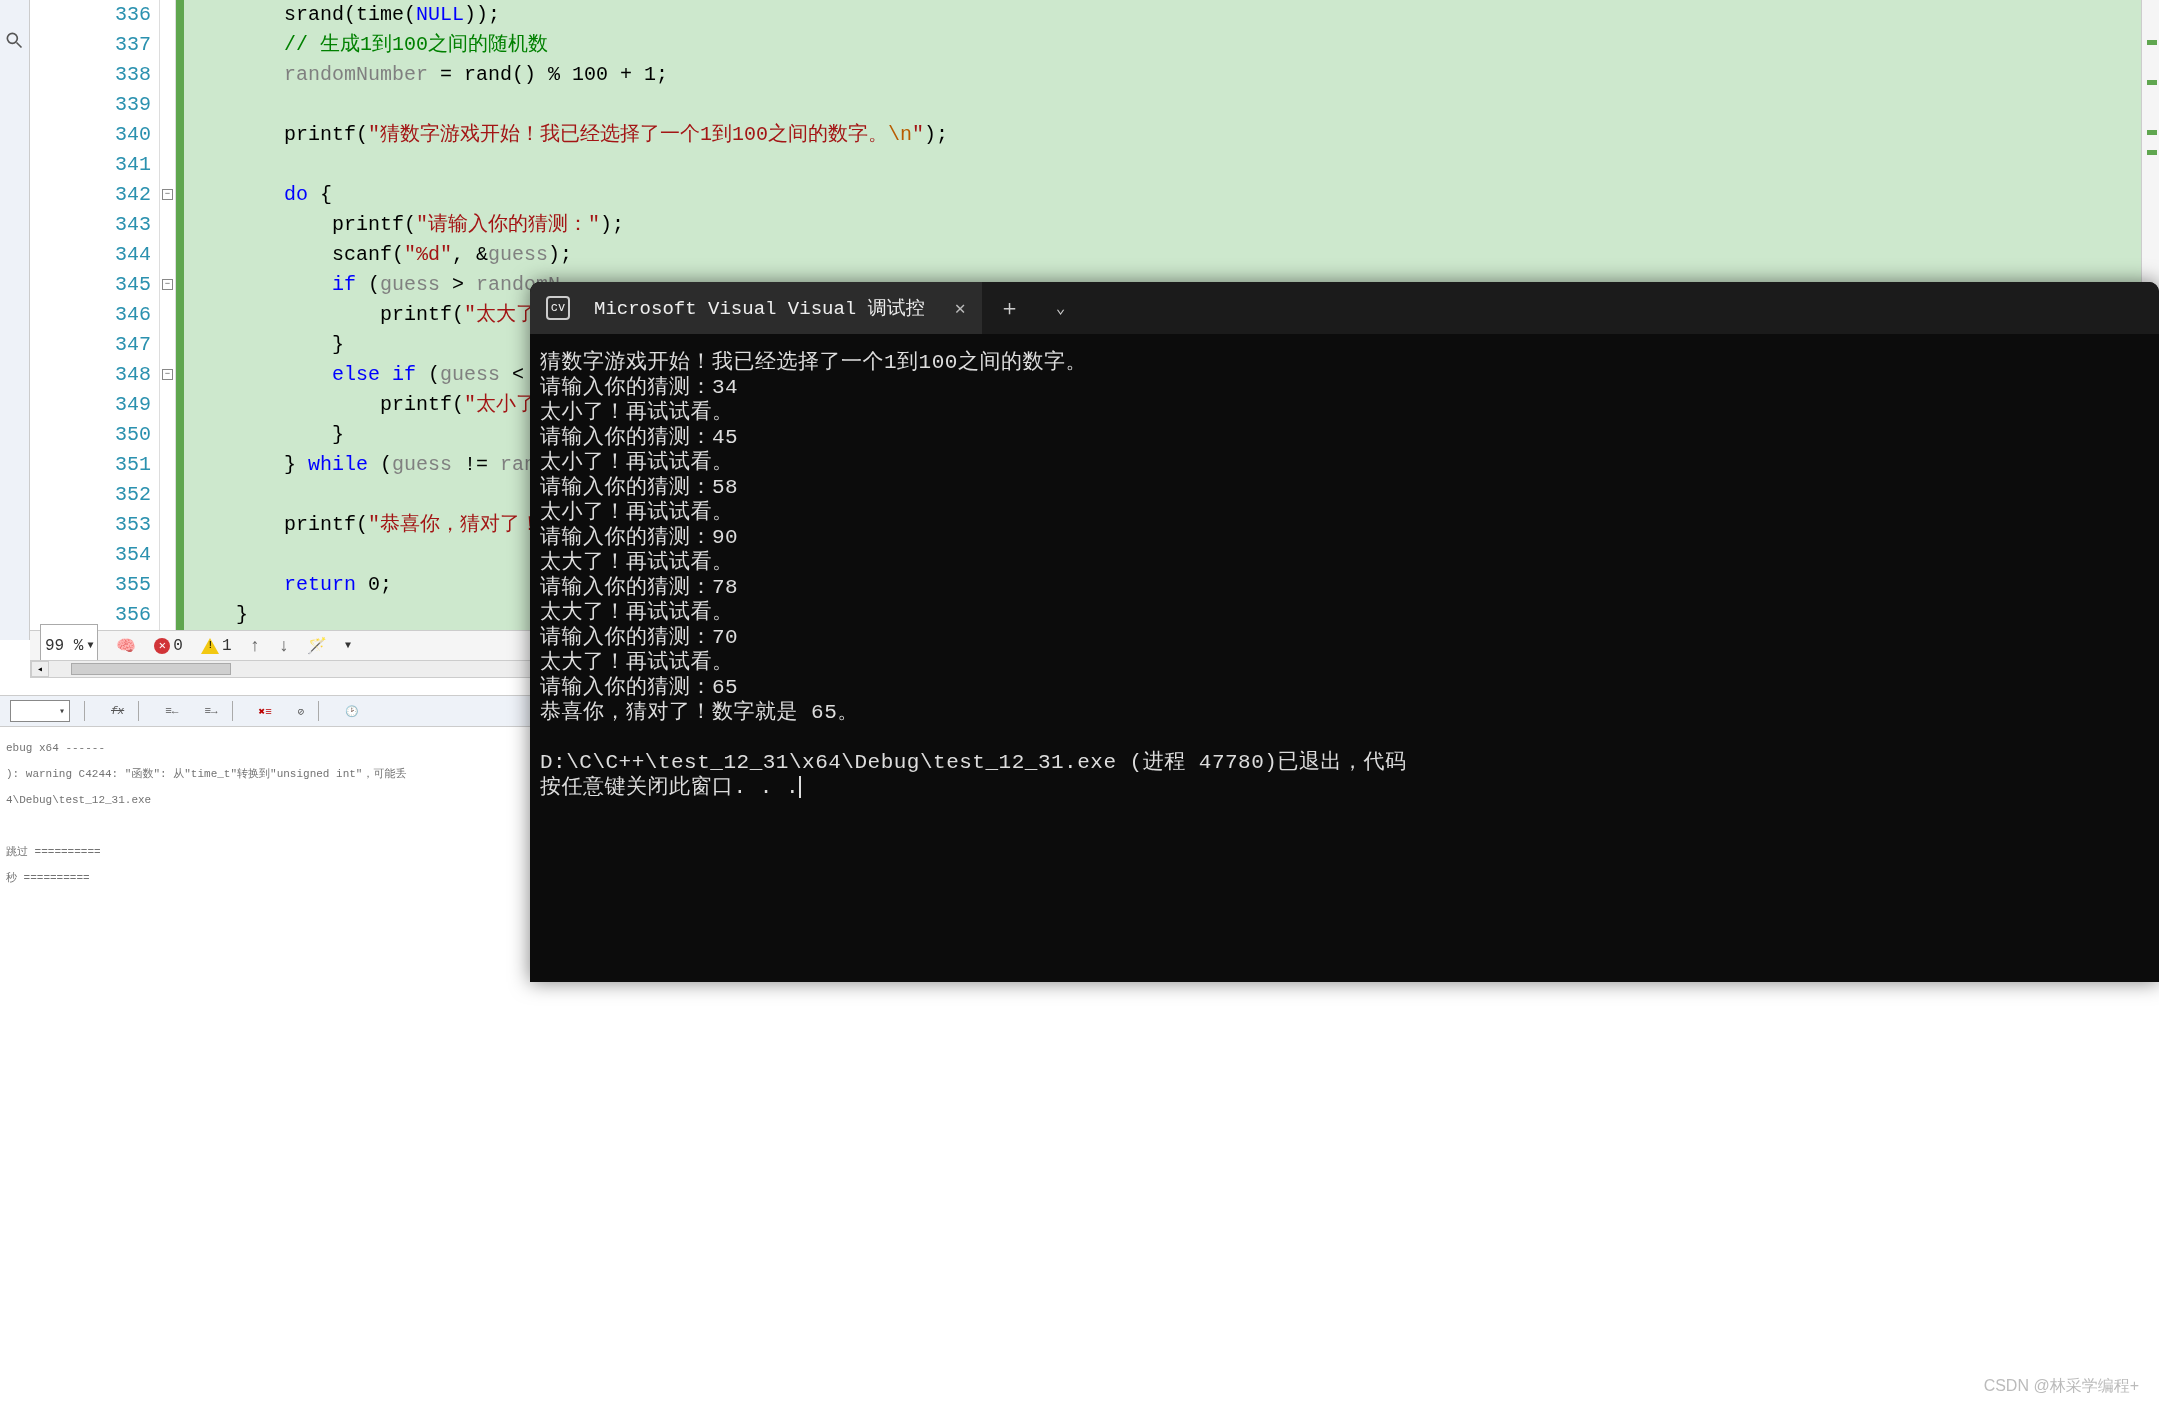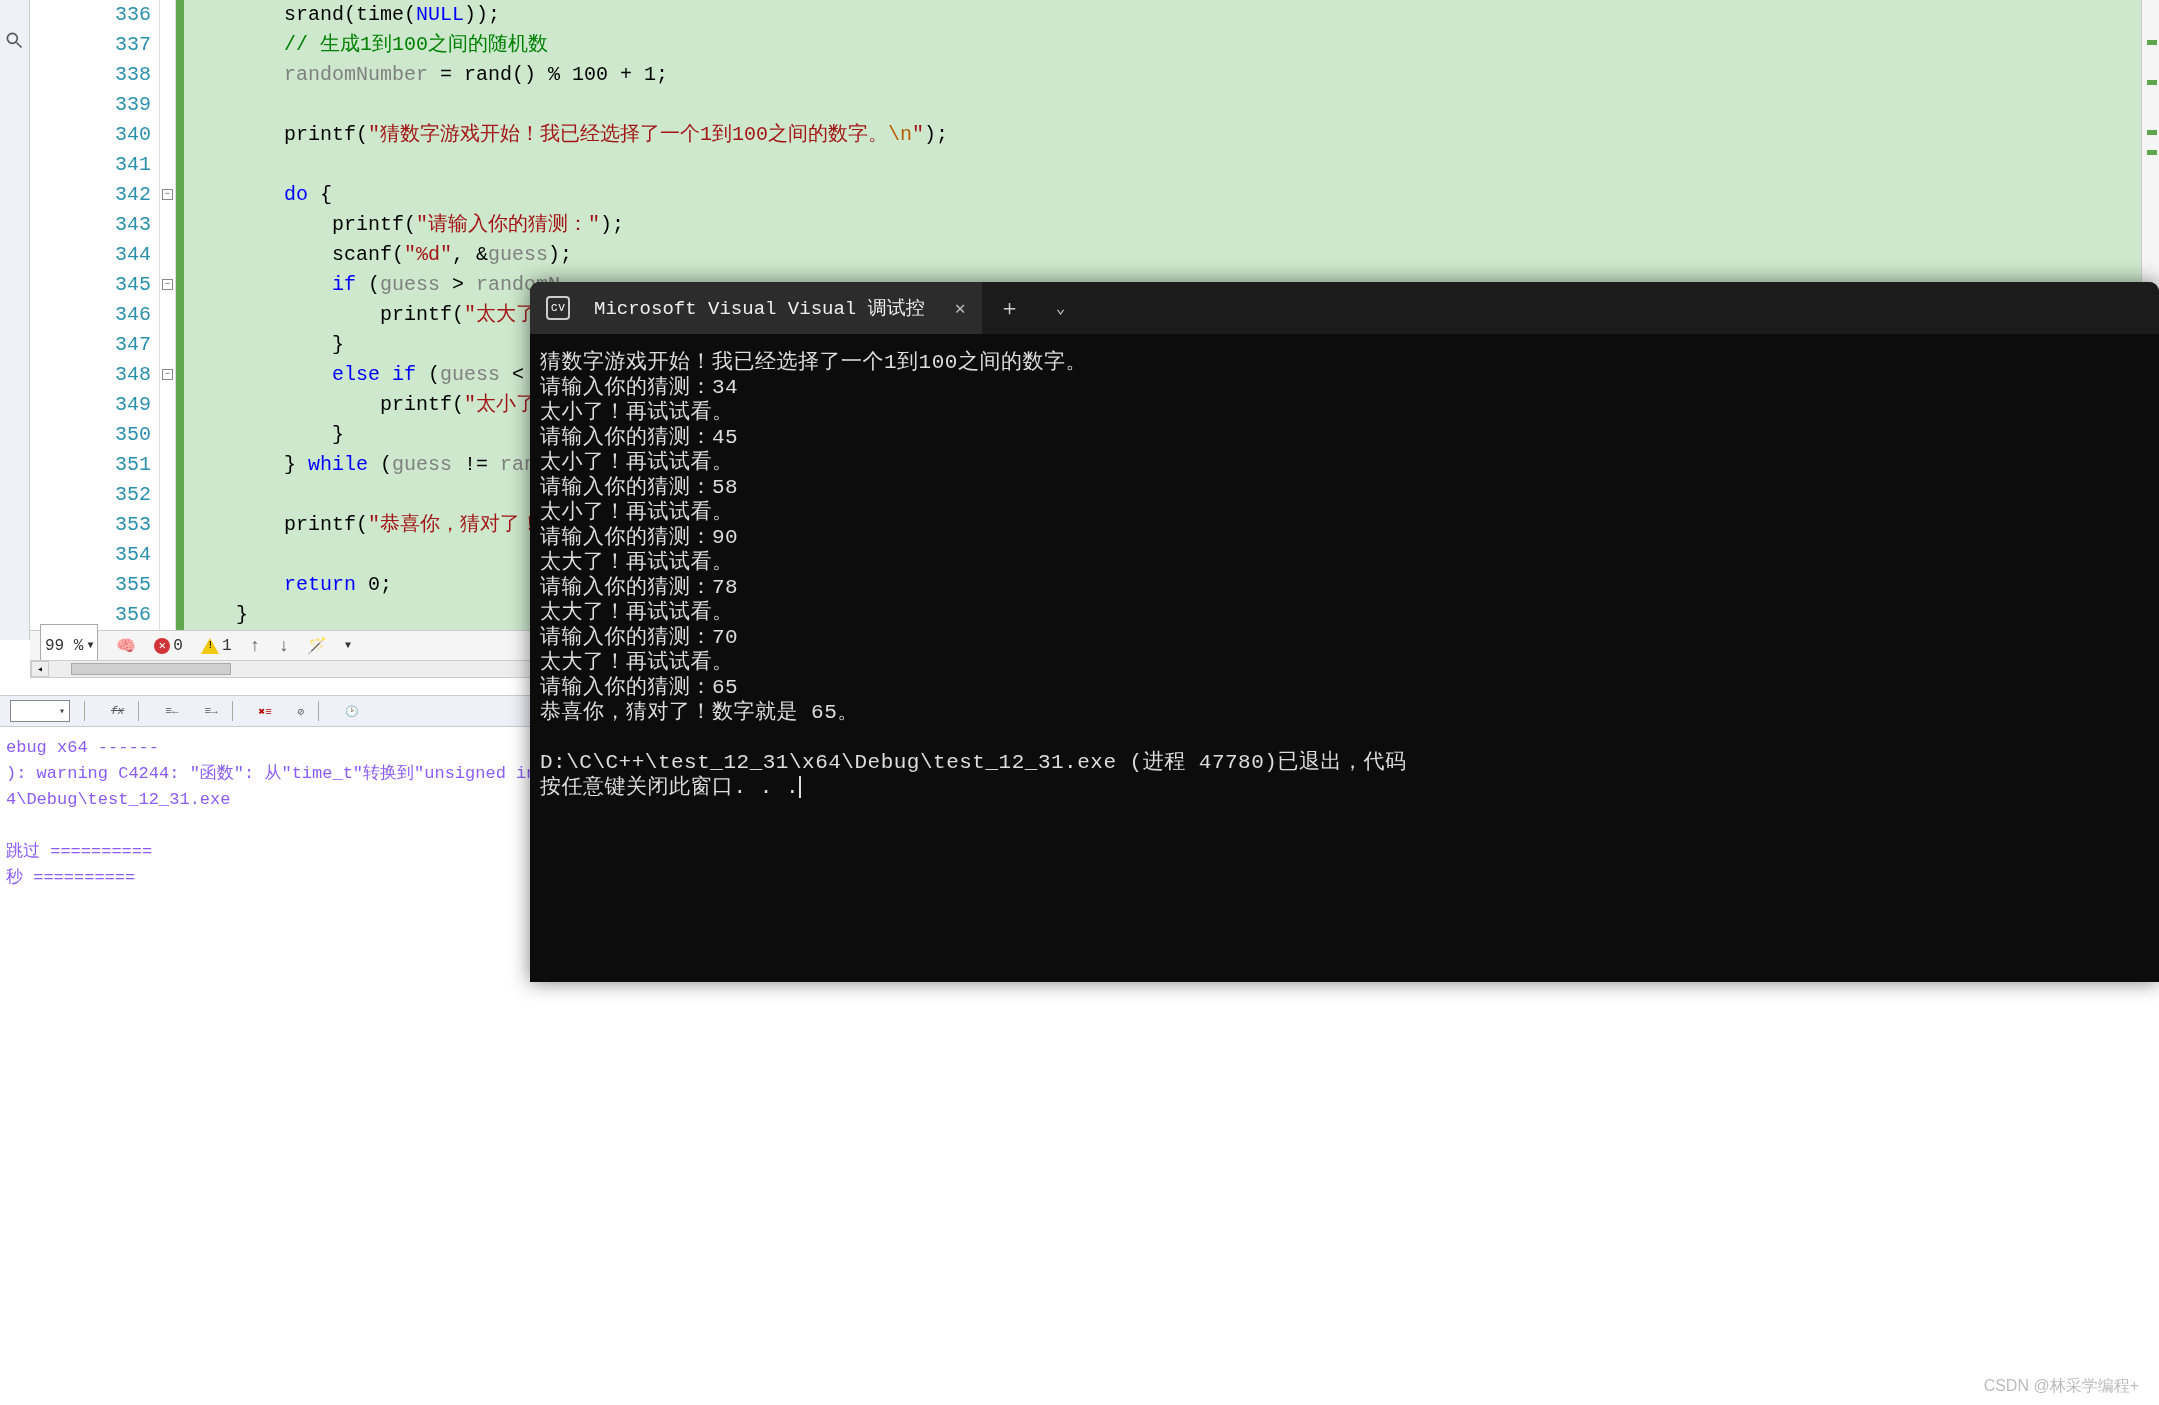--- a/index.html
+++ b/index.html
@@ -80,21 +80,21 @@
     font-size:16px; color:#444;
   }
   .output-toolbar .dd { border: 1px solid #888; padding: 0 20px 0 4px; background:#fff; height:22px; display:flex; align-items:center; position:relative; min-width:60px;}
   .output-toolbar .dd::after{ content:"▾"; position:absolute; right:4px; font-size:10px;}
   .output-toolbar .sep { width:1px; height:20px; background:#aaa; }
   .tb-btn { font-size:11px; color:#555;margin-left:12px; }
 
   .output-pane {
     position:absolute; left:0; right:0; top:727px; bottom: 30px;
     background:#fff; font-family:"SimSun","Courier New",monospace;
-    font-size:17px; line-height:26px; color:#8b5cf6; padding:8px 6px;
+    font-size:11px; line-height:26px; color:#737373; padding:8px 6px;
     white-space:pre-wrap;
   }
   .watermark {
     position:absolute; right:20px; bottom:8px; color:#bbb;
     font-size:16px; font-family: sans-serif;
   }
 
   .right-panel {
     position:absolute; right:0; top:0; width:35px; height:60px;
     background:#eef2f8; border-left:1px solid #ccc; color:#888;

